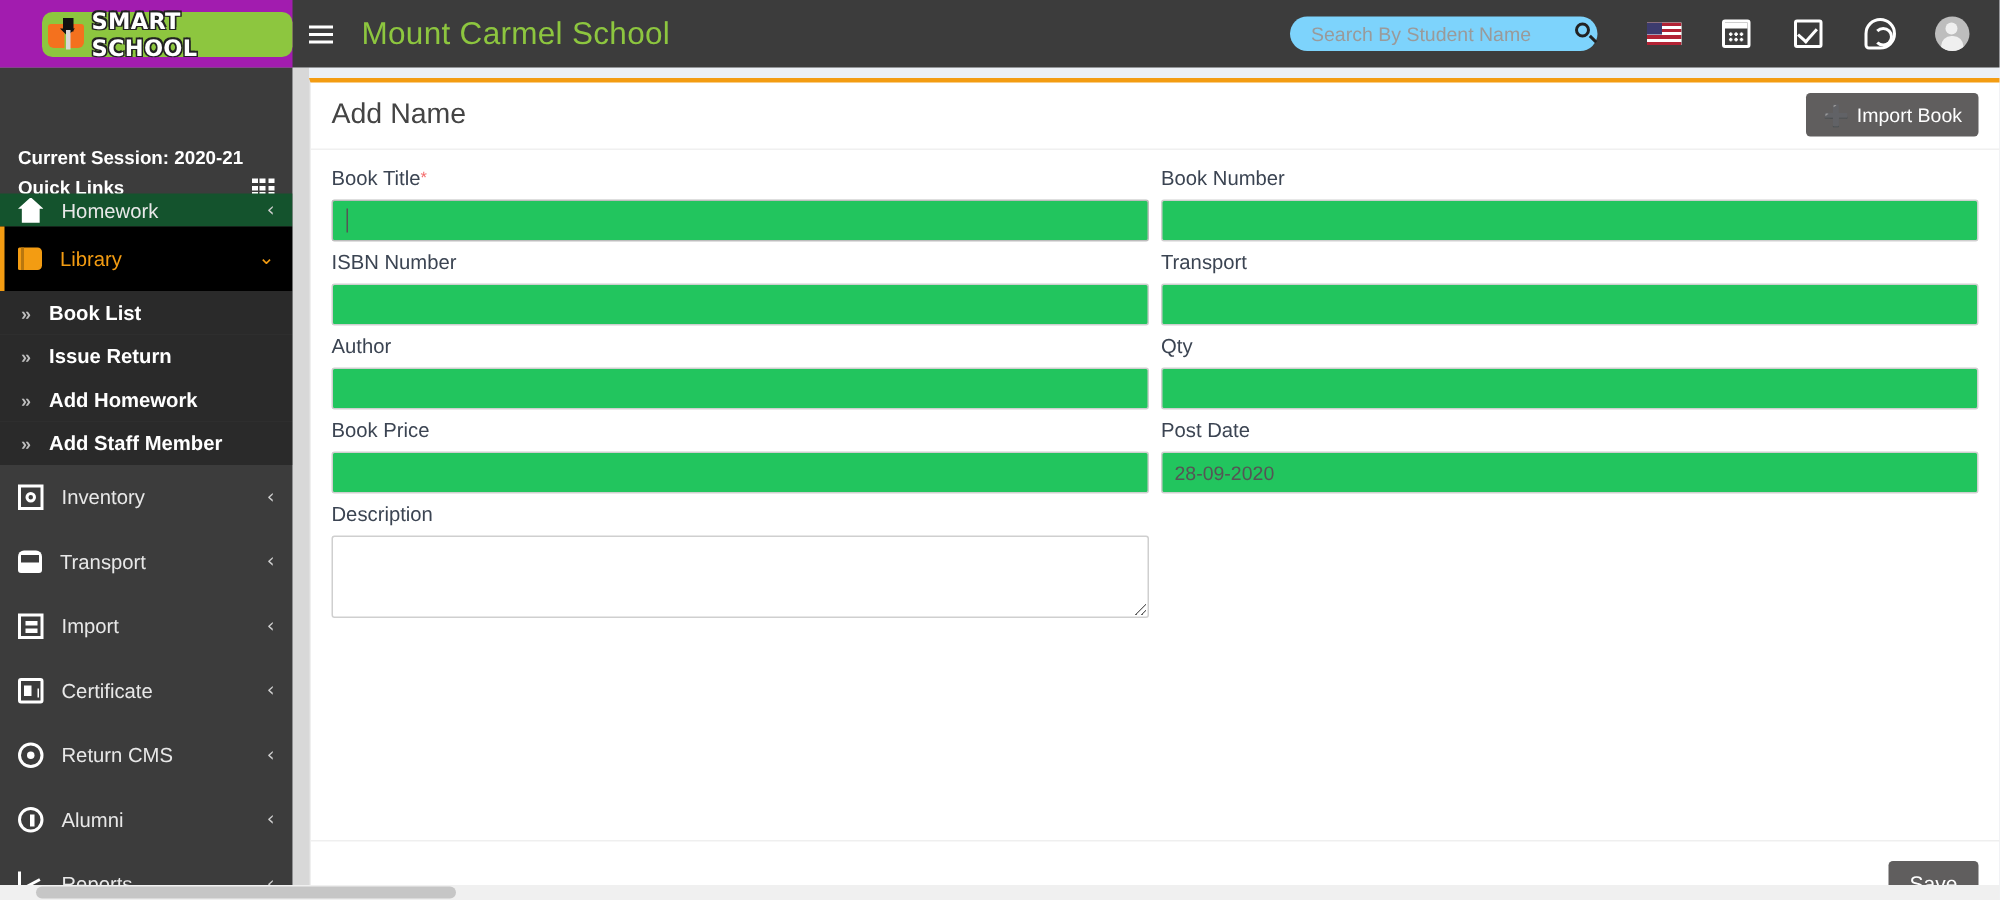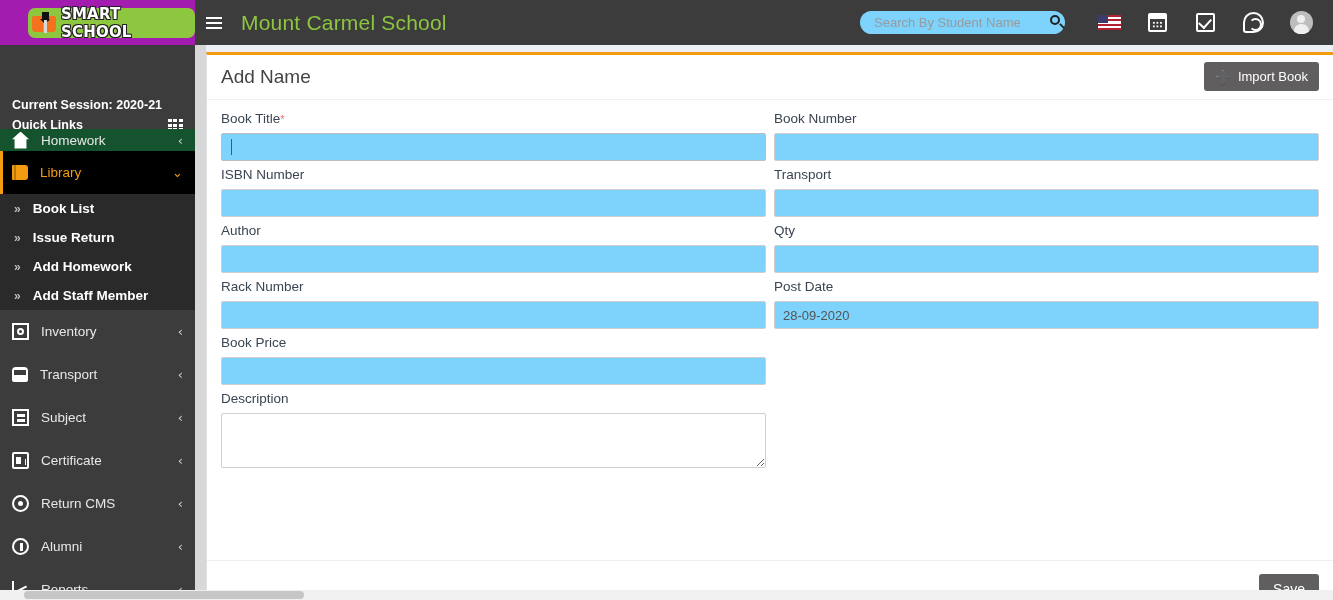--- a/index.html
+++ b/index.html
@@ -207,21 +207,21 @@
   .fg { margin-bottom: 5px; }
   .flabel {
     display: block; font-size: 13.5px; color: #3b4452;
     margin-bottom: 5px; line-height: 18px;
   }
   .req { color: #f46a6a; font-size: 11px; vertical-align: top; }
   .finput {
     width: 100%; height: 28px;
     border: 1px solid #cfcfcf; border-radius: 2px;
     padding: 0 8px; font-size: 13px; color: #555;
-    outline: none; background: #7dd3fc;
+    outline: none; background: #22c55e;
     font-family: "Liberation Sans", sans-serif;
   }
   .finput.focused { border-color: #bdbdbd; }
   #desc-area {
     width: 100%; height: 55px; resize: vertical;
     border: 1px solid #cfcfcf; border-radius: 2px;
     padding: 5px 8px; font-size: 13px; color: #555;
     outline: none; font-family: "Liberation Sans", sans-serif;
   }
   .caret-bar {
@@ -363,21 +363,21 @@
       <span class="mlabel">Inventory</span>
       <span class="caret">‹</span>
     </div>
     <div class="mi">
       <span class="micon ic-transport"></span>
       <span class="mlabel">Transport</span>
       <span class="caret">‹</span>
     </div>
     <div class="mi">
       <span class="micon ic-hostel"></span>
-      <span class="mlabel">Subject</span>
+      <span class="mlabel">Import</span>
       <span class="caret">‹</span>
     </div>
     <div class="mi">
       <span class="micon ic-certificate"></span>
       <span class="mlabel">Certificate</span>
       <span class="caret">‹</span>
     </div>
     <div class="mi">
       <span class="micon ic-frontcms"></span>
       <span class="mlabel">Return CMS</span>
@@ -427,24 +427,20 @@
           <div class="fg">
             <label class="flabel">ISBN Number</label>
             <input class="finput" type="text" value="" style="">
           </div>
 
           <div class="fg">
             <label class="flabel">Author</label>
             <input class="finput" type="text" value="" style="">
           </div>
 
-          <div class="fg">
-            <label class="flabel">Rack Number</label>
-            <input class="finput" type="text" value="" style="">
-          </div>
 
           <div class="fg">
             <label class="flabel">Book Price</label>
             <input class="finput" type="text" value="" style="">
           </div>
 
           <div class="fg">
             <label class="flabel">Description</label>
             <textarea id="desc-area" style=""></textarea>
           </div>

